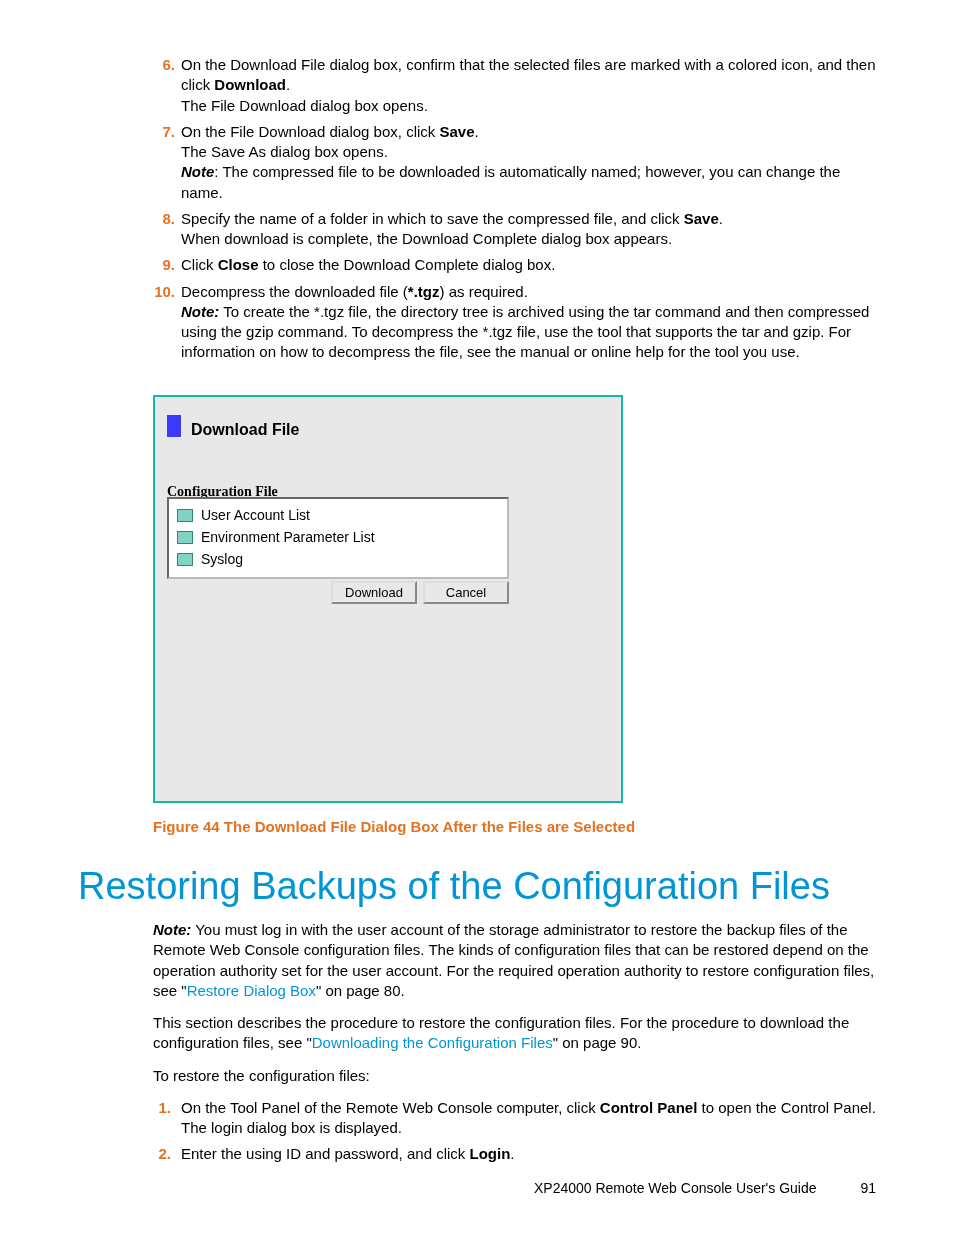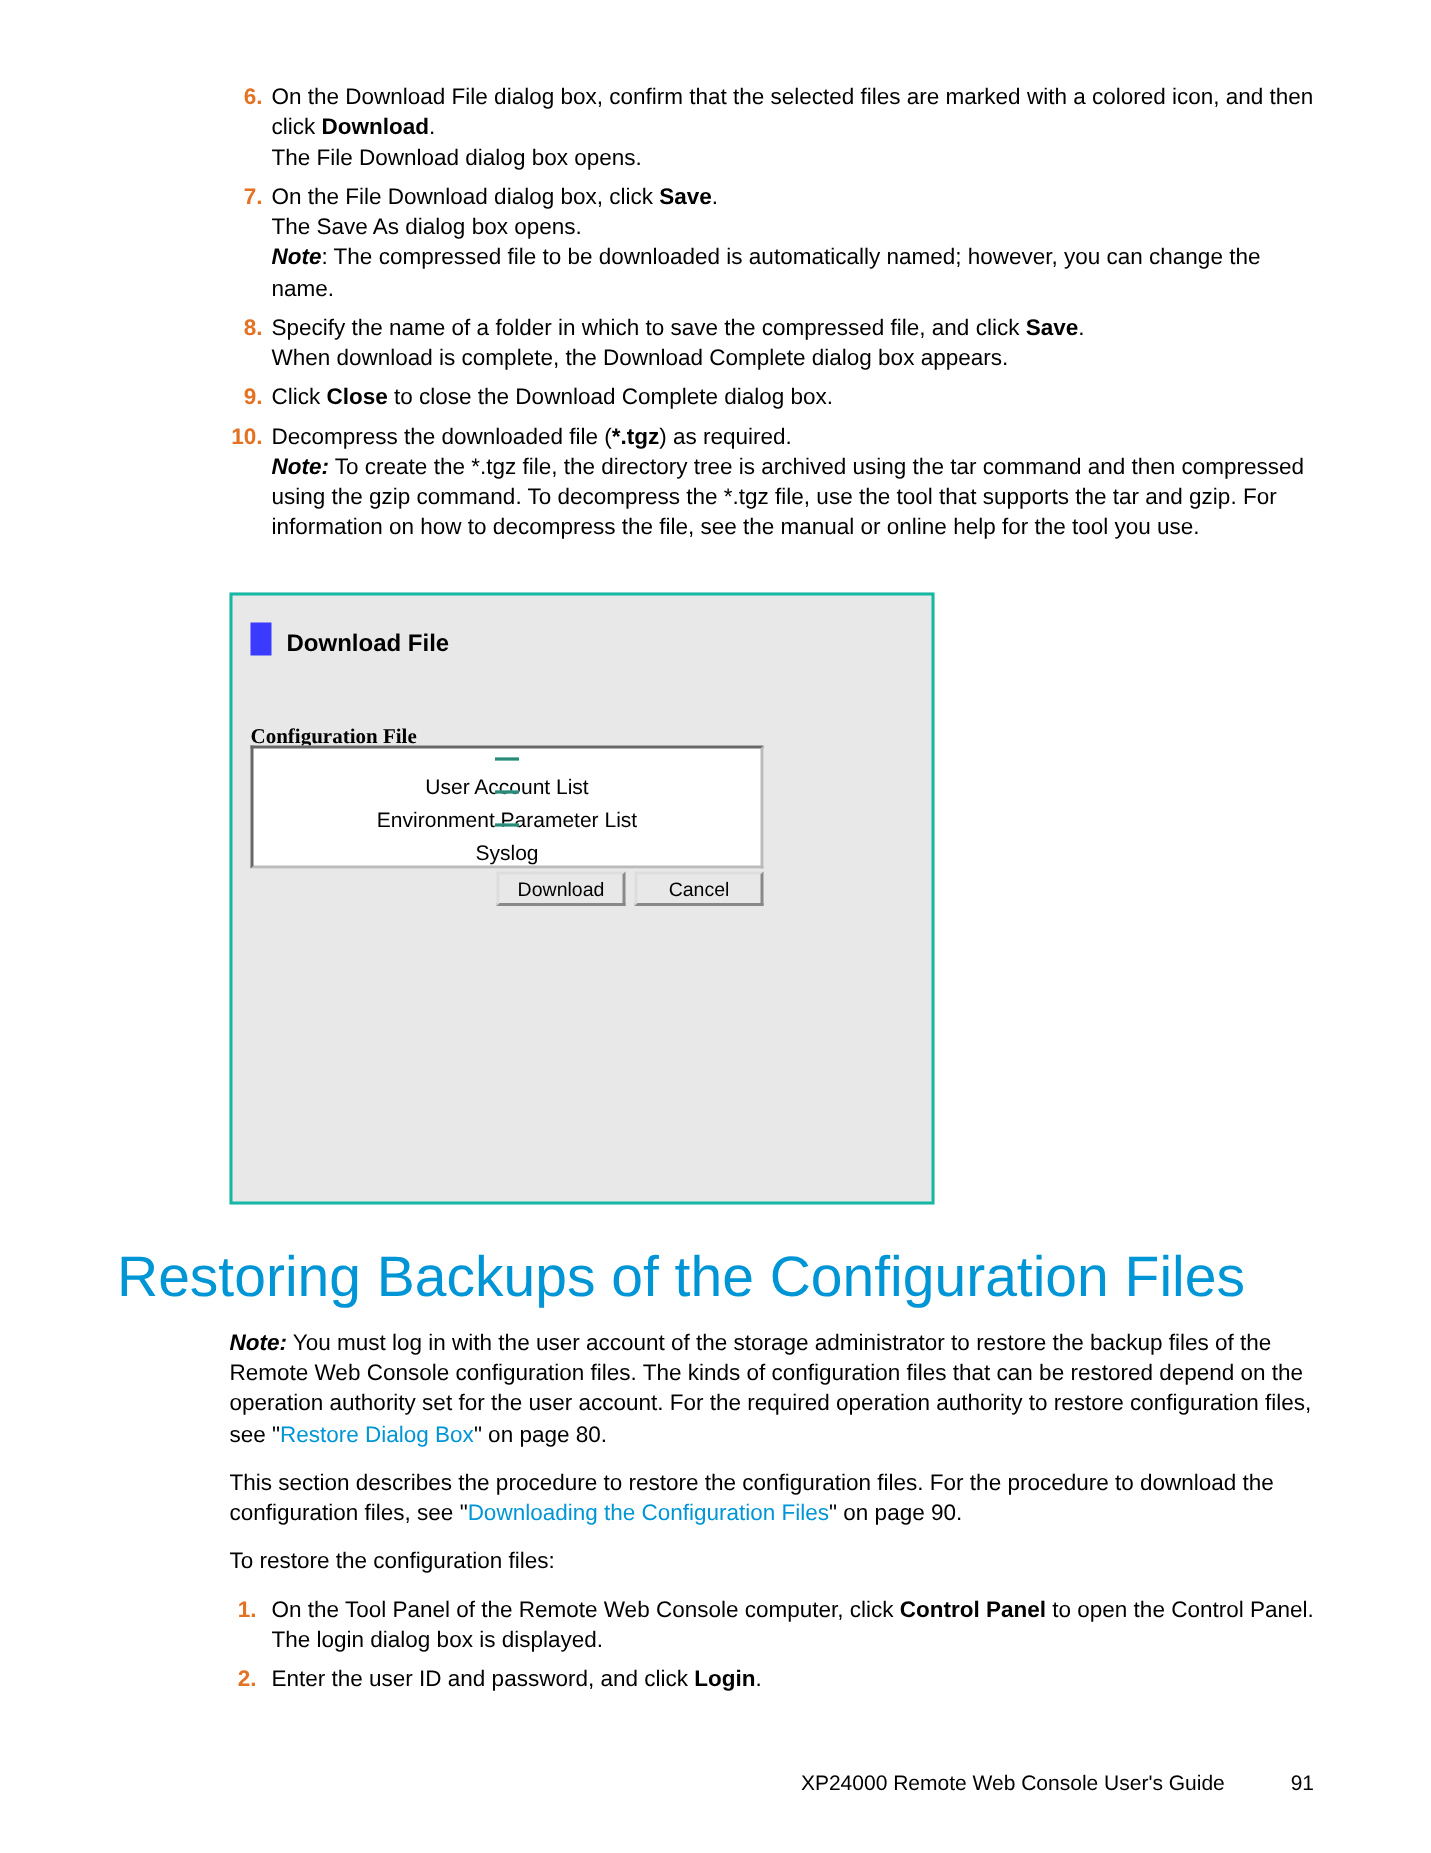--- a/index.html
+++ b/index.html
@@ -43,21 +43,21 @@
     position: absolute; left: 12px; top: 86px;
     font-weight: bold; font-size: 14px; font-family: Liberation Serif, serif;
   }
   .dlg-listbox {
     position: absolute; left: 12px; top: 100px;
     width: 342px; height: 82px;
     background: #fff; border: 2px inset #bbb;
     box-sizing: border-box; padding: 6px 8px;
     font-family: "Tahoma", sans-serif; font-size: 14px;
   }
-  .dlg-listitem { display: flex; align-items: center; gap: 8px; height: 22px; flex-direction: column; }
+  .dlg-listitem { display: flex; align-items: center; gap: 8px; height: 22px; }
   .dlg-icon {
     width: 14px; height: 11px; background: #7fd4c6;
     border: 1px solid #2a8a78; position: relative;
   }
   .dlg-buttons {
     position: absolute; left: 12px; top: 184px; width: 342px;
     display: flex; justify-content: flex-end; gap: 6px;
   }
   .dlg-btn {
     font-family: "Tahoma", sans-serif; font-size: 13px;
@@ -155,20 +155,21 @@
         <div class="dlg-listitem">
           <span class="dlg-icon"></span>
           <span>Syslog</span>
         </div>
       </div>
       <div class="dlg-buttons">
         <div class="dlg-btn">Download</div>
         <div class="dlg-btn">Cancel</div>
       </div>
     </div>
+    <div class="figure-caption">Figure 44 The Download File Dialog Box After the Files are Selected</div>
   </div>
 
   <h1 class="section">Restoring Backups of the Configuration Files</h1>
 
   <p class="body">
     <span class="bolditalic">Note:</span><span> You must log in with the user account of the storage administrator to restore the backup files of the Remote Web Console configuration files. The kinds of configuration files that can be restored depend on the operation authority set for the user account. For the required operation authority to restore configuration files, see "</span><a class="link">Restore Dialog Box</a><span>" on page 80.</span>
   </p>
 
   <p class="body">
     <span>This section describes the procedure to restore the configuration files. For the procedure to download the configuration files, see "</span><a class="link">Downloading the Configuration Files</a><span>" on page 90.</span>
@@ -180,21 +181,21 @@
     <li>
       <span class="num">1.</span>
       <span>
         <span>On the Tool Panel of the Remote Web Console computer, click </span><span class="bold">Control Panel</span><span> to open the Control Panel.</span><br>
         <span>The login dialog box is displayed.</span>
       </span>
     </li>
     <li>
       <span class="num">2.</span>
       <span>
-        <span>Enter the user ID and password, and click </span><span class="bold">Login</span><span>.</span>
+        <span>Enter the using ID and password, and click </span><span class="bold">Login</span><span>.</span>
       </span>
     </li>
   </ol>
 
   <div class="footer">
     <span>XP24000 Remote Web Console User's Guide</span>
     <span class="pg">91</span>
   </div>
 
 </div>

